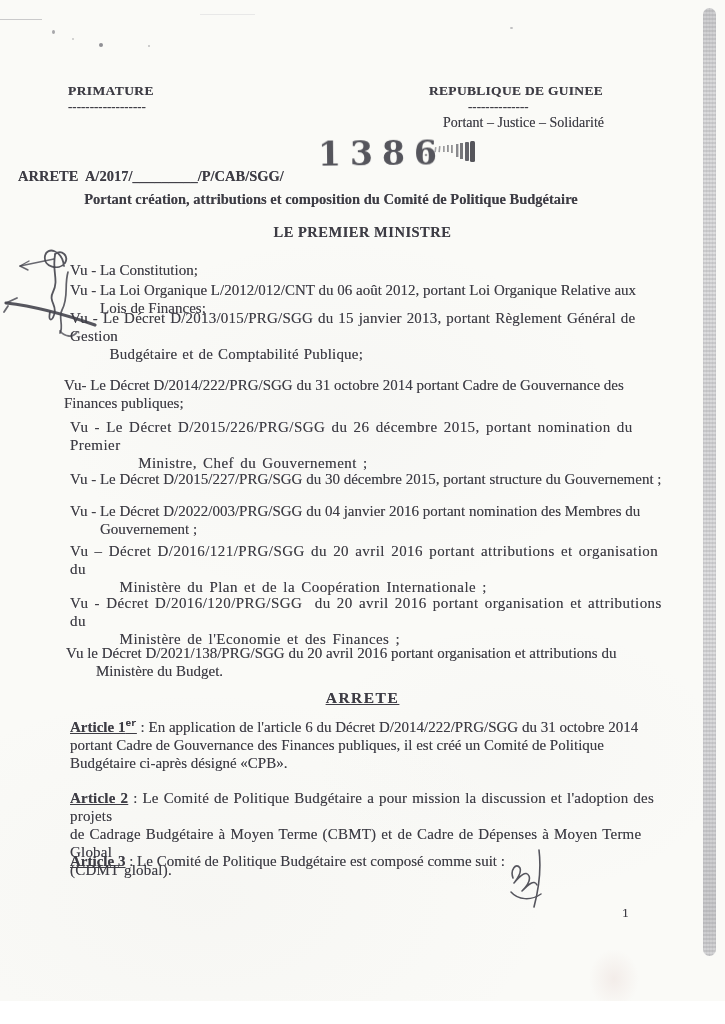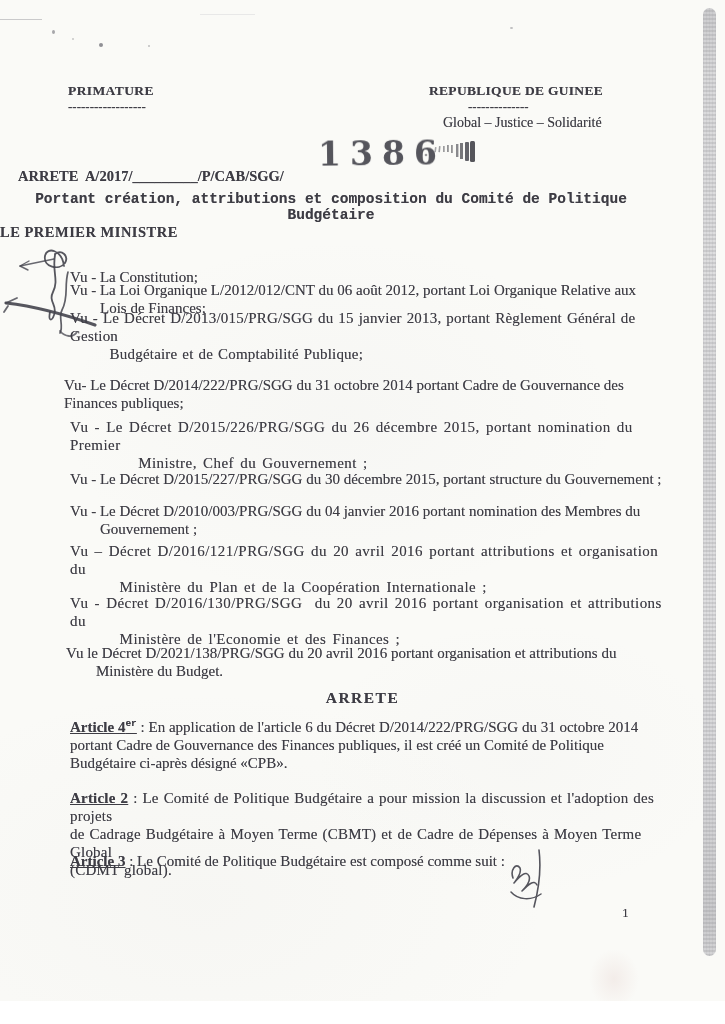--- a/index.html
+++ b/index.html
@@ -23,35 +23,35 @@
   .hdr-right-sep{left:468px;top:99px;font-size:13px;font-weight:bold;}
   .motto{left:443px;top:115px;font-size:14px;}
   
   .stamp-number{
     left:318px;top:134px;font-size:33px;font-weight:bold;
     font-family:"DejaVu Serif",serif;letter-spacing:9px;
     color:#55555c;filter:blur(0.35px);transform:rotate(-0.6deg);
   }
   
   .ref-line{left:18px;top:168px;width:700px;font-size:14.5px;white-space:pre;}
-  .subject{left:0;top:191px;width:662px;text-align:center;font-size:14.5px;font-family:Liberation Mono, monospace;}
-  .issuer{left:0;top:224px;width:725px;font-size:14.5px;letter-spacing:0.5px;}
+  .subject{left:0;top:191px;width:662px;text-align:center;font-size:14.5px;}
+  .issuer{left:0;top:224px;width:725px;text-align:center;font-size:14.5px;letter-spacing:0.5px;}
   
   .visa,.article{
     left:70px;width:600px;margin:0;font-size:15px;line-height:18px;
     white-space:pre-wrap;
   }
-  .v1{top:268px;} .v2{top:281px;} .v3{top:309px;}
+  .v1{top:261px;} .v2{top:281px;} .v3{top:309px;}
   .v4{top:376px;left:64px;} .v5{top:418px;} .v6{top:470px;}
   .v7{top:502px;} .v8{top:542px;} .v9{top:594px;} .v10{top:644px;left:66px;}
   .spread{letter-spacing:0.45px;word-spacing:2px;}
   .spread-sm{letter-spacing:0.2px;word-spacing:1px;}
   .decision-heading{
     left:0;top:689px;width:725px;text-align:center;font-size:15.5px;
-    font-weight:bold;letter-spacing:1.5px;
+    font-weight:bold;letter-spacing:1.5px;text-decoration:underline;
   }
   .a1{top:715px;} .a2{top:786px;} .a3{top:849px;}
   .art-label{font-weight:bold;text-decoration:underline;}
   .art-label sup{font-size:9.5px;font-family:Liberation Mono, monospace;}
   .page-number{left:622px;top:905px;font-size:13.5px;}
   
   .scan-band{
     left:703px;top:8px;width:13px;height:948px;border-radius:7px;
     background:
       repeating-linear-gradient(0deg, rgba(105,105,112,0.30) 0 2px, rgba(205,205,210,0.12) 2px 4px),
@@ -88,21 +88,21 @@
   <div class="abs speck sp4"></div>
   <div class="abs speck sp5"></div>
   <div class="abs scan-band"></div>
   <div class="abs faint-smudge"></div>
   <div class="abs bottom-strip"></div>
 
   <div class="abs hdr-left b soft">PRIMATURE</div>
   <div class="abs hdr-left-sep soft">------------------</div>
   <div class="abs hdr-right b soft">REPUBLIQUE DE GUINEE</div>
   <div class="abs hdr-right-sep soft">--------------</div>
-  <div class="abs motto soft">Global – Justice – Solidarité</div>
+  <div class="abs motto soft">Portant – Justice – Solidarité</div>
 
   <div class="abs stamp-number">1386</div>
   <div class="abs smudge-svg">
     <svg width="52" height="24" viewBox="0 0 52 24">
       <g fill="#3e3e46">
         <circle cx="3" cy="15" r="1.3" opacity="0.5"></circle>
         <rect x="12" y="7" width="1.6" height="5" opacity="0.45" transform="rotate(8 12 7)"></rect>
         <rect x="16" y="6" width="1.6" height="6" opacity="0.5" transform="rotate(6 16 6)"></rect>
         <rect x="20" y="6" width="1.7" height="6" opacity="0.5"></rect>
         <rect x="24" y="5" width="1.8" height="7" opacity="0.55"></rect>
@@ -137,32 +137,32 @@
   <p class="abs visa v1 soft">Vu - La Constitution;</p>
   <p class="abs visa v2 soft">Vu - La Loi Organique L/2012/012/CNT du 06 août 2012, portant Loi Organique Relative aux
         Lois de Finances;</p>
   <p class="abs visa v3 soft spread-sm">Vu - Le Décret D/2013/015/PRG/SGG du 15 janvier 2013, portant Règlement Général de Gestion
         Budgétaire et de Comptabilité Publique;</p>
   <p class="abs visa v4 soft">Vu- Le Décret D/2014/222/PRG/SGG du 31 octobre 2014 portant Cadre de Gouvernance des
 Finances publiques;</p>
   <p class="abs visa v5 soft spread">Vu - Le Décret D/2015/226/PRG/SGG du 26 décembre 2015, portant nomination du Premier
            Ministre, Chef du Gouvernement ;</p>
   <p class="abs visa v6 soft">Vu - Le Décret D/2015/227/PRG/SGG du 30 décembre 2015, portant structure du Gouvernement ;</p>
-  <p class="abs visa v7 soft">Vu - Le Décret D/2010/003/PRG/SGG du 04 janvier 2016 portant nomination des Membres du
+  <p class="abs visa v7 soft">Vu - Le Décret D/2022/003/PRG/SGG du 04 janvier 2016 portant nomination des Membres du
         Gouvernement ;</p>
   <p class="abs visa v8 soft spread">Vu – Décret D/2016/121/PRG/SGG du 20 avril 2016 portant attributions et organisation du
         Ministère du Plan et de la Coopération Internationale ;</p>
-  <p class="abs visa v9 soft spread">Vu - Décret D/2016/130/PRG/SGG  du 20 avril 2016 portant organisation et attributions du
+  <p class="abs visa v9 soft spread">Vu - Décret D/2016/120/PRG/SGG  du 20 avril 2016 portant organisation et attributions du
         Ministère de l'Economie et des Finances ;</p>
   <p class="abs visa v10 soft">Vu le Décret D/2021/138/PRG/SGG du 20 avril 2016 portant organisation et attributions du
         Ministère du Budget.</p>
 
   <div class="abs decision-heading soft">ARRETE</div>
 
-  <p class="abs article a1 soft"><span class="art-label"><span>Article 4</span><sup>er</sup></span><span> : En application de l'article 6 du Décret D/2014/222/PRG/SGG du 31 octobre 2014
+  <p class="abs article a1 soft"><span class="art-label"><span>Article 1</span><sup>er</sup></span><span> : En application de l'article 6 du Décret D/2014/222/PRG/SGG du 31 octobre 2014
 portant Cadre de Gouvernance des Finances publiques, il est créé un Comité de Politique
 Budgétaire ci-après désigné «CPB».</span></p>
 
   <p class="abs article a2 soft spread-sm"><span class="art-label"><span>Article 2</span><sup></sup></span><span> : Le Comité de Politique Budgétaire a pour mission la discussion et l'adoption des projets
 de Cadrage Budgétaire à Moyen Terme (CBMT) et de Cadre de Dépenses à Moyen Terme Global
 (CDMT global).</span></p>
 
   <p class="abs article a3 soft"><span class="art-label"><span>Article 3</span><sup></sup></span><span> : Le Comité de Politique Budgétaire est composé comme suit :</span></p>
 
   <div class="abs paraph-svg">

